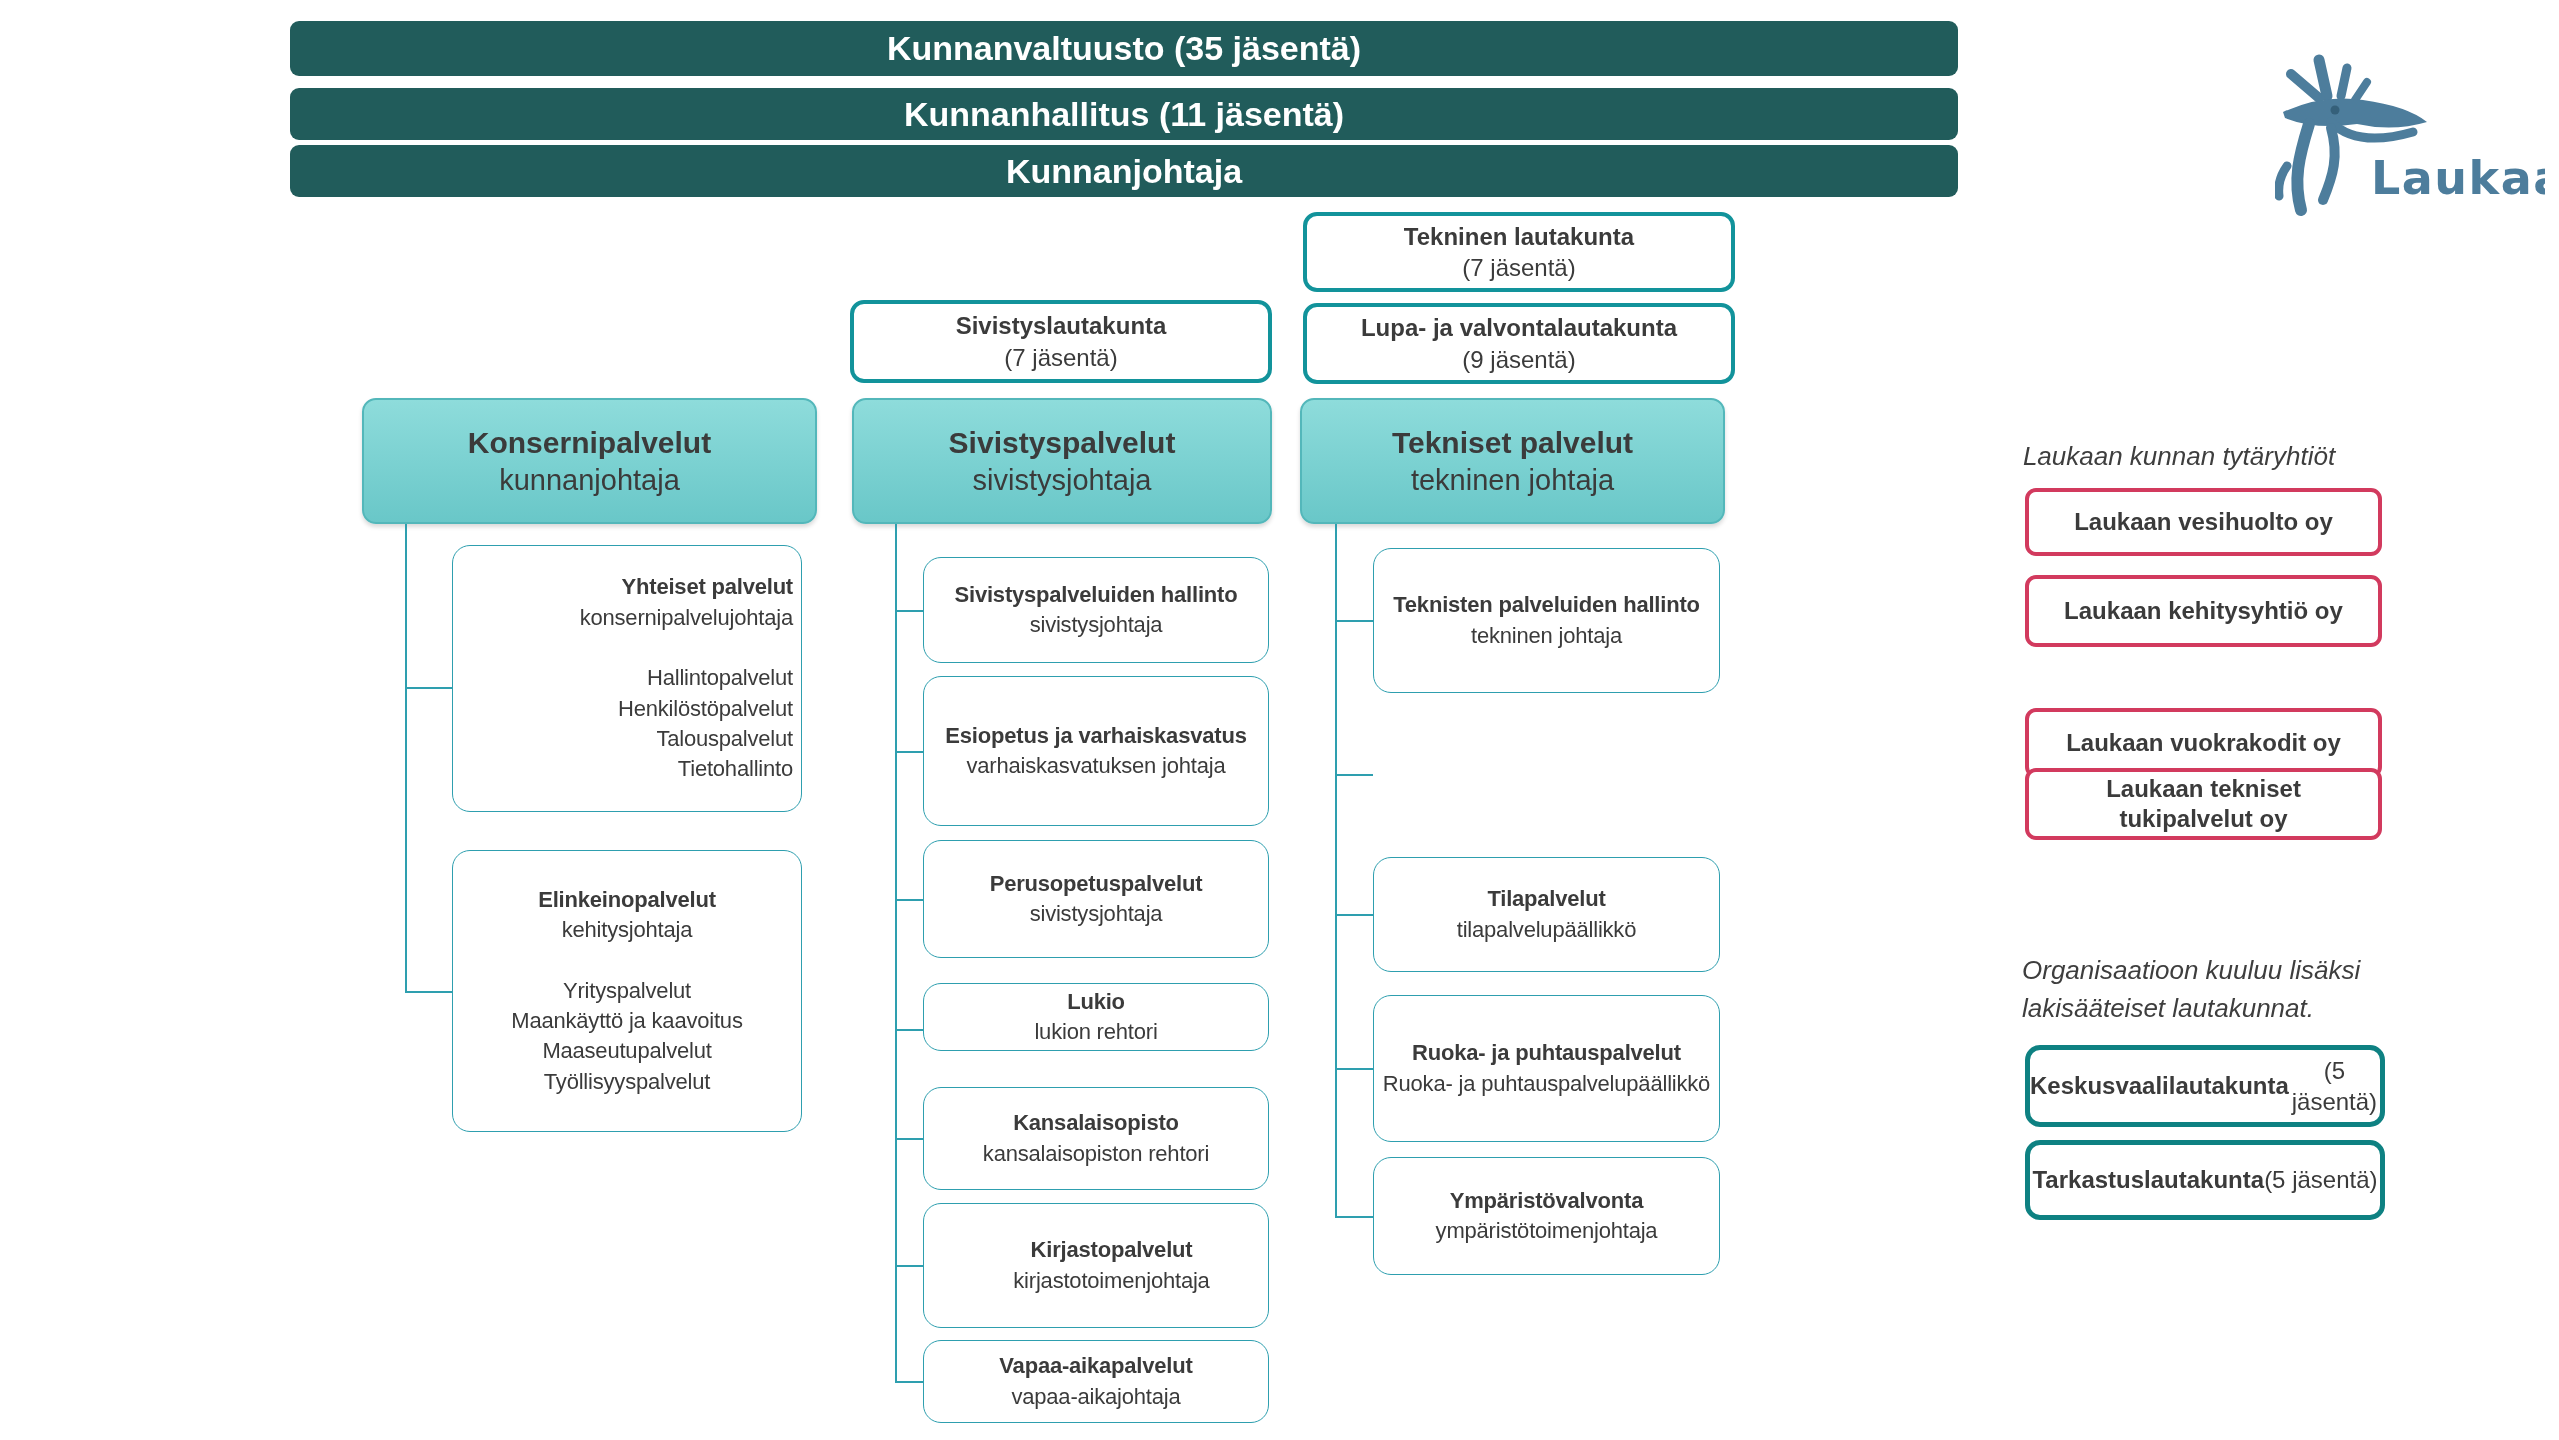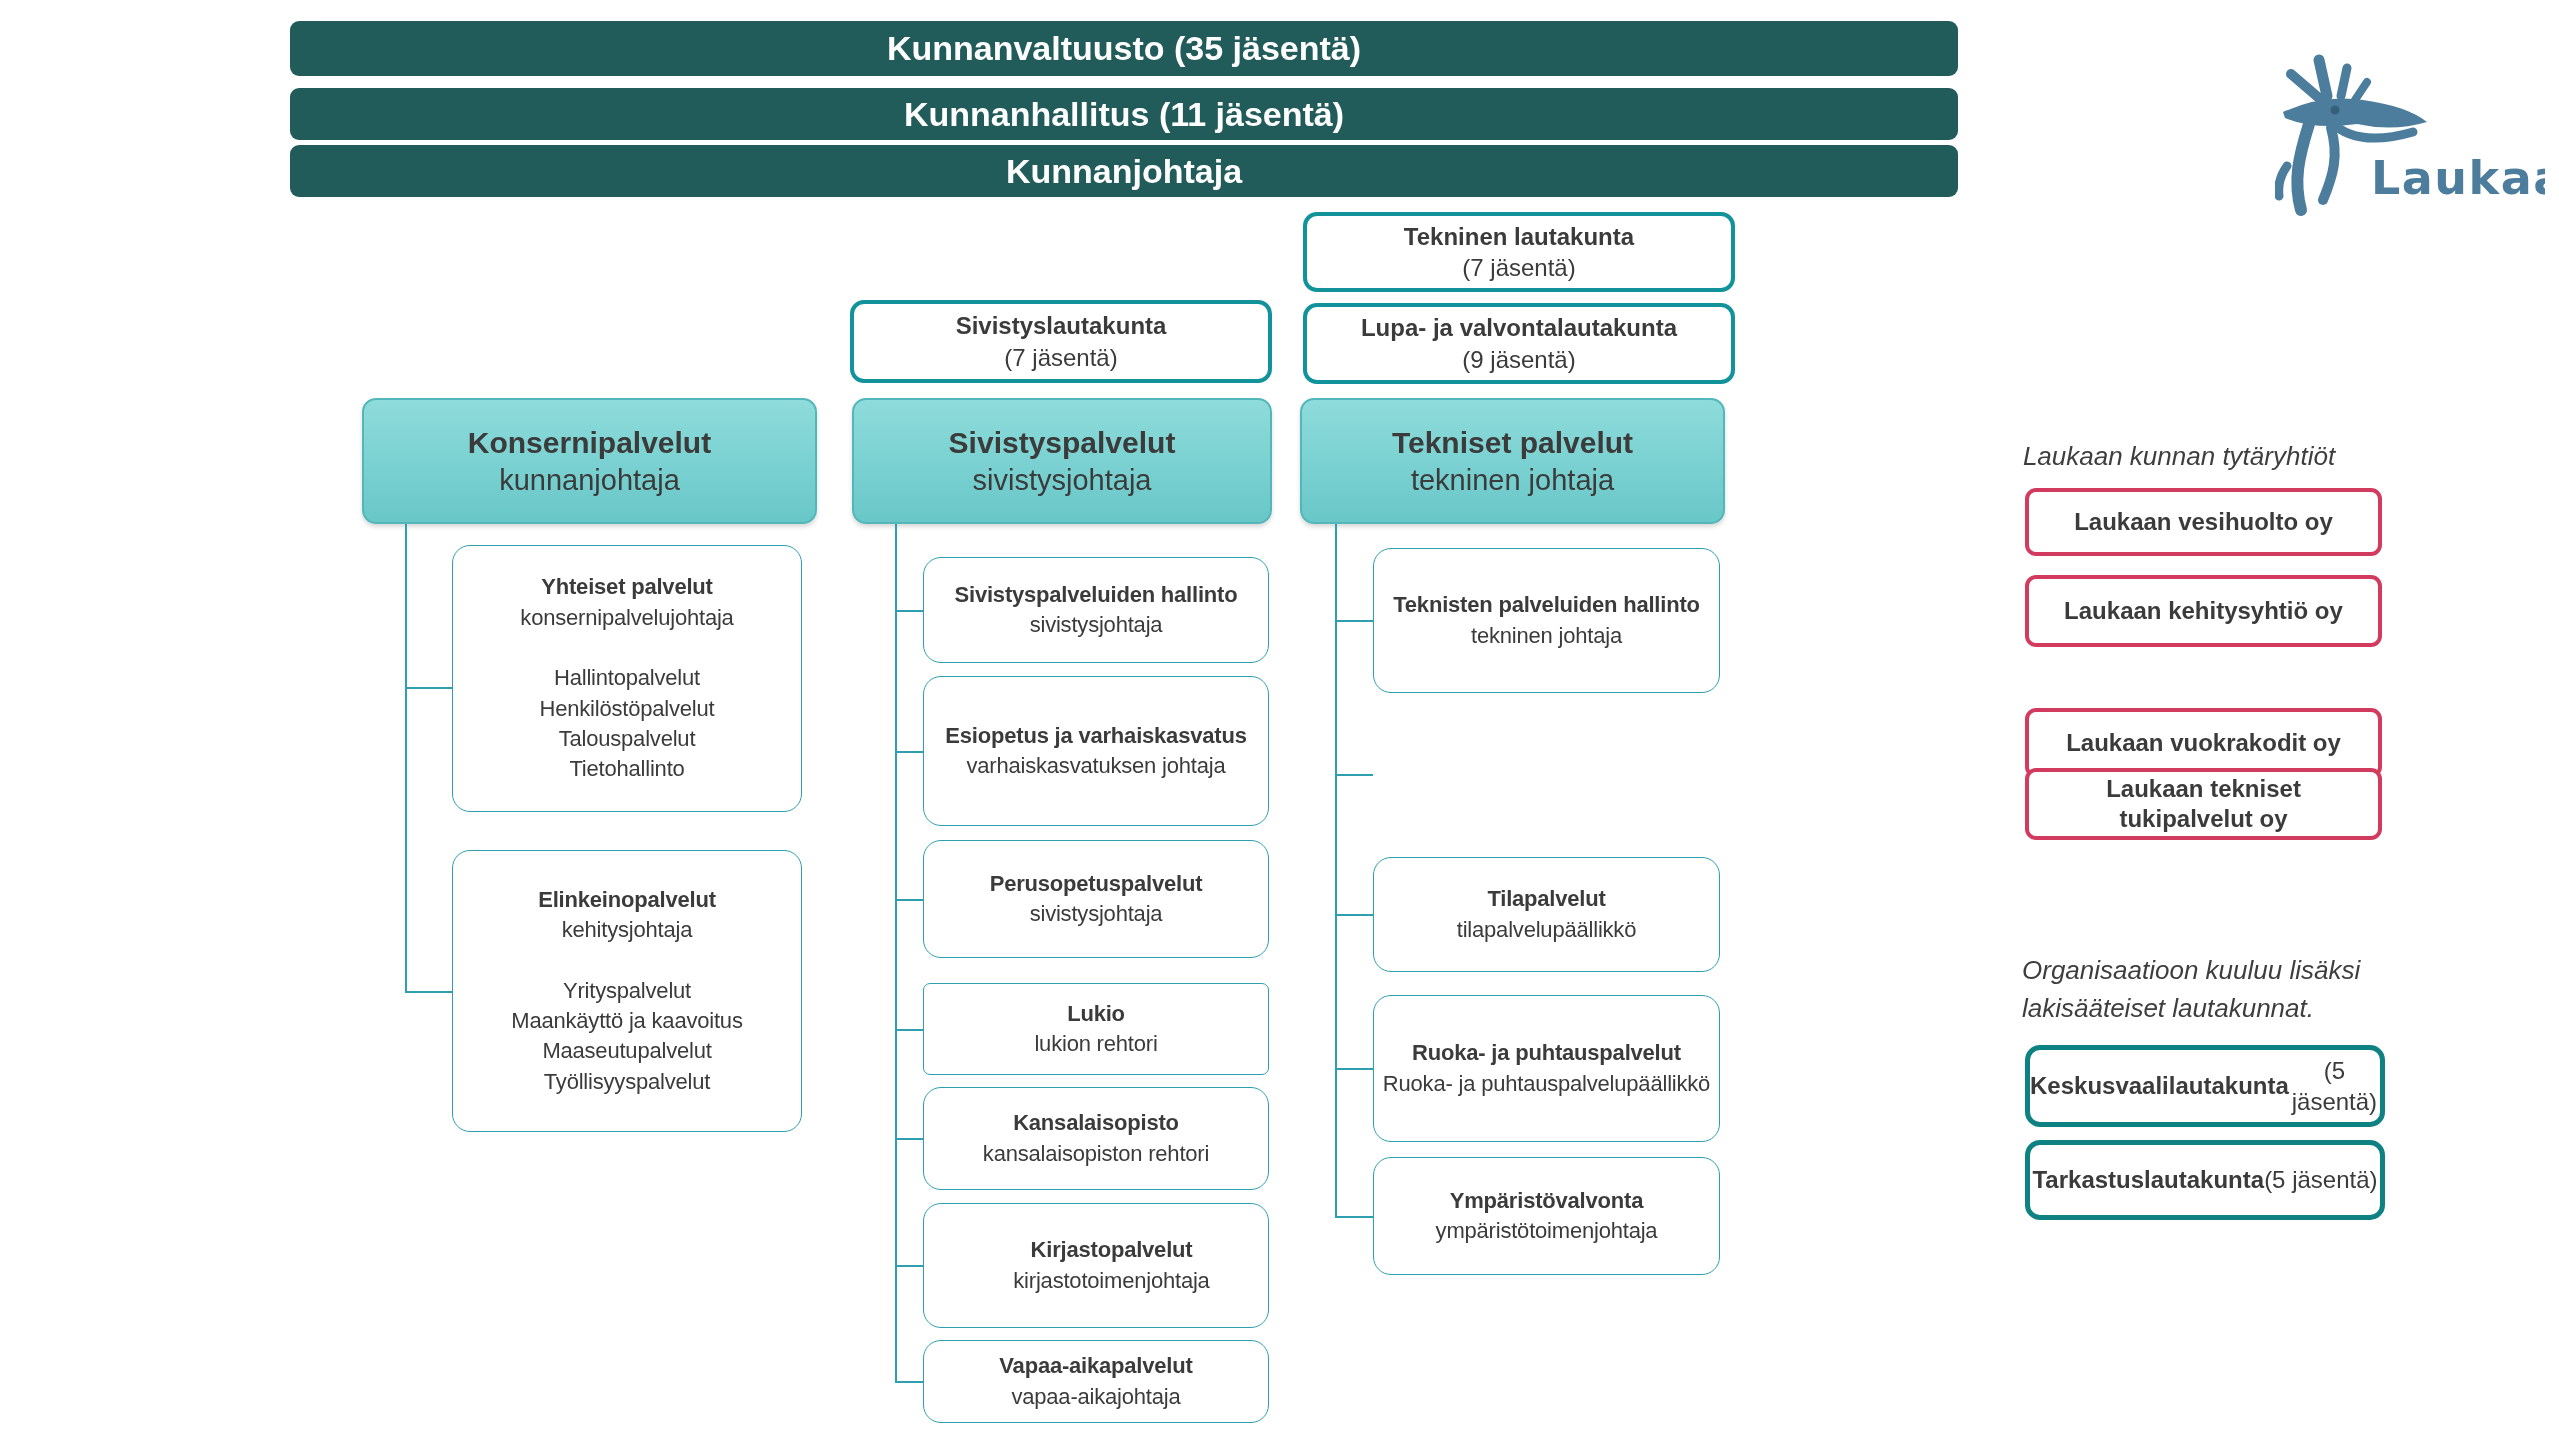--- a/index.html
+++ b/index.html
@@ -122,21 +122,21 @@
   <div class="hline" style="left:895px;top:1265px;width:28px;"></div>
   <div class="hline" style="left:895px;top:1381px;width:28px;"></div>
 
   <div class="vline" style="left:1335px;top:524px;height:692px;"></div>
   <div class="hline" style="left:1335px;top:620px;width:38px;"></div>
   <div class="hline" style="left:1335px;top:774px;width:38px;"></div>
   <div class="hline" style="left:1335px;top:914px;width:38px;"></div>
   <div class="hline" style="left:1335px;top:1068px;width:38px;"></div>
   <div class="hline" style="left:1335px;top:1216px;width:38px;"></div>
 
-  <div class="unit" style="left:452px;top:545px;width:350px;height:267px;">
+  <div class="unit" style="left:452px;top:545px;width:350px;height:267px;align-items:flex-end;">
     <div class="t">Yhteiset palvelut</div>
     <div>konsernipalvelujohtaja</div>
     <div class="sp"></div>
     <div>Hallintopalvelut</div>
     <div>Henkilöstöpalvelut</div>
     <div>Talouspalvelut</div>
     <div>Tietohallinto</div>
   </div>
   <div class="unit" style="left:452px;top:850px;width:350px;height:282px;">
     <div class="t">Elinkeinopalvelut</div>
@@ -153,21 +153,21 @@
     <div>sivistysjohtaja</div>
   </div>
   <div class="unit" style="left:923px;top:676px;width:346px;height:150px;">
     <div class="t">Esiopetus ja varhaiskasvatus</div>
     <div>varhaiskasvatuksen johtaja</div>
   </div>
   <div class="unit" style="left:923px;top:840px;width:346px;height:118px;">
     <div class="t">Perusopetuspalvelut</div>
     <div>sivistysjohtaja</div>
   </div>
-  <div class="unit" style="left:923px;top:983px;width:346px;height:92px;border-radius:7px;">
+  <div class="unit" style="left:923px;top:983px;width:346px;height:68px;">
     <div class="t">Lukio</div>
     <div>lukion rehtori</div>
   </div>
   <div class="unit" style="left:923px;top:1087px;width:346px;height:103px;">
     <div class="t">Kansalaisopisto</div>
     <div>kansalaisopiston rehtori</div>
   </div>
   <div class="unit" style="left:923px;top:1203px;width:346px;height:125px;padding-left:39px;">
     <div class="t">Kirjastopalvelut</div>
     <div>kirjastotoimenjohtaja</div>

